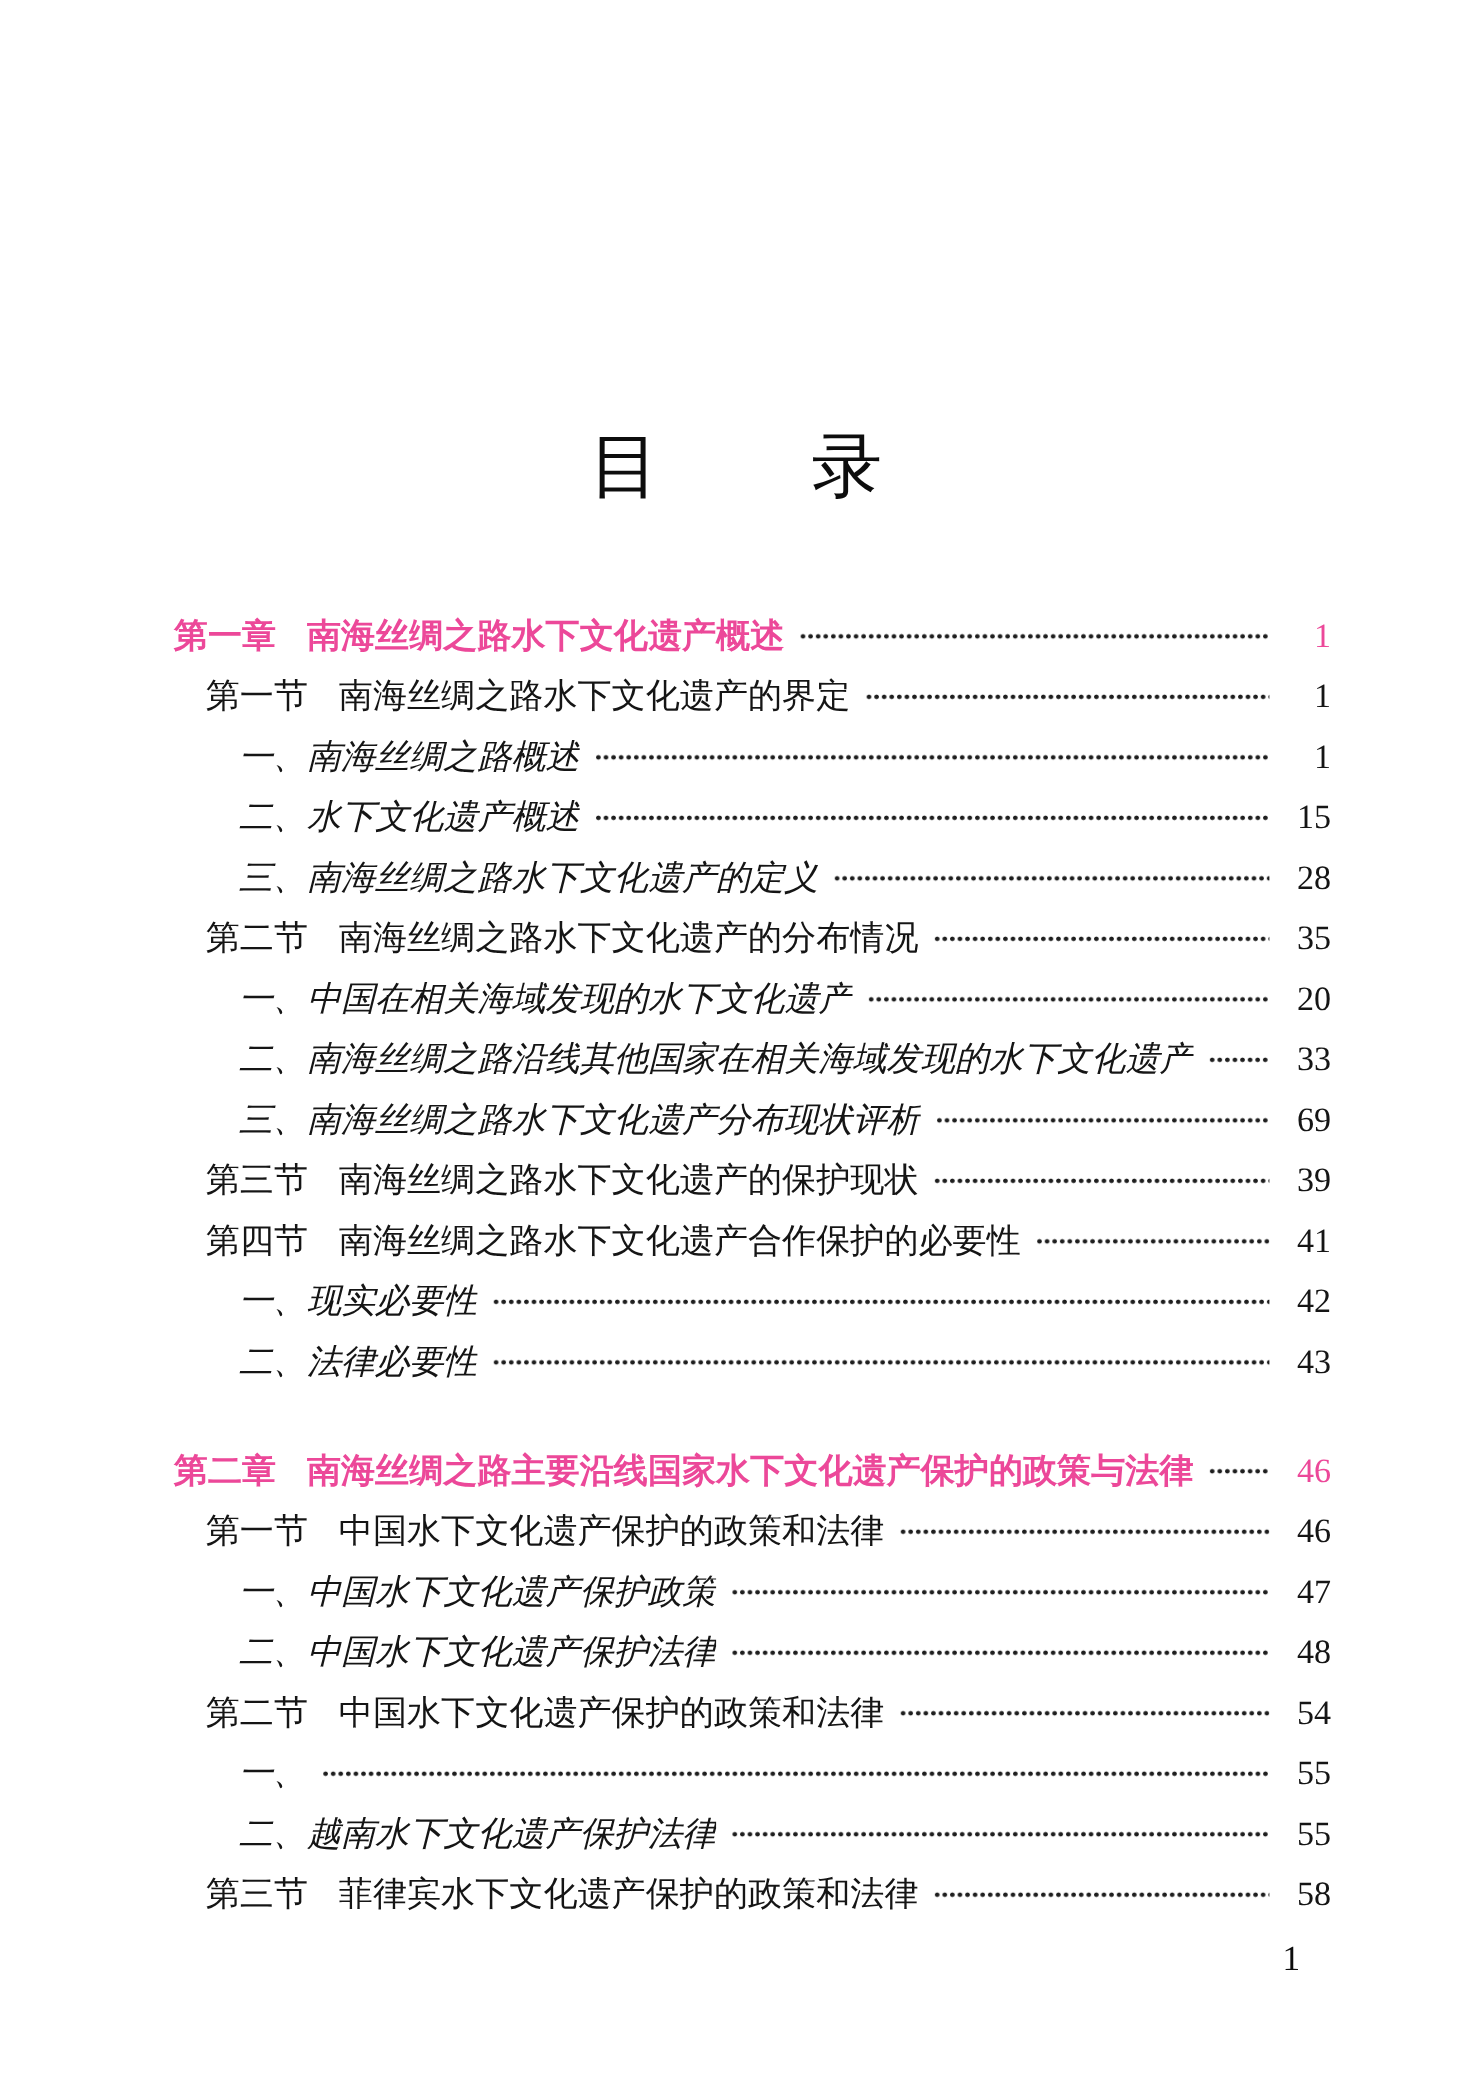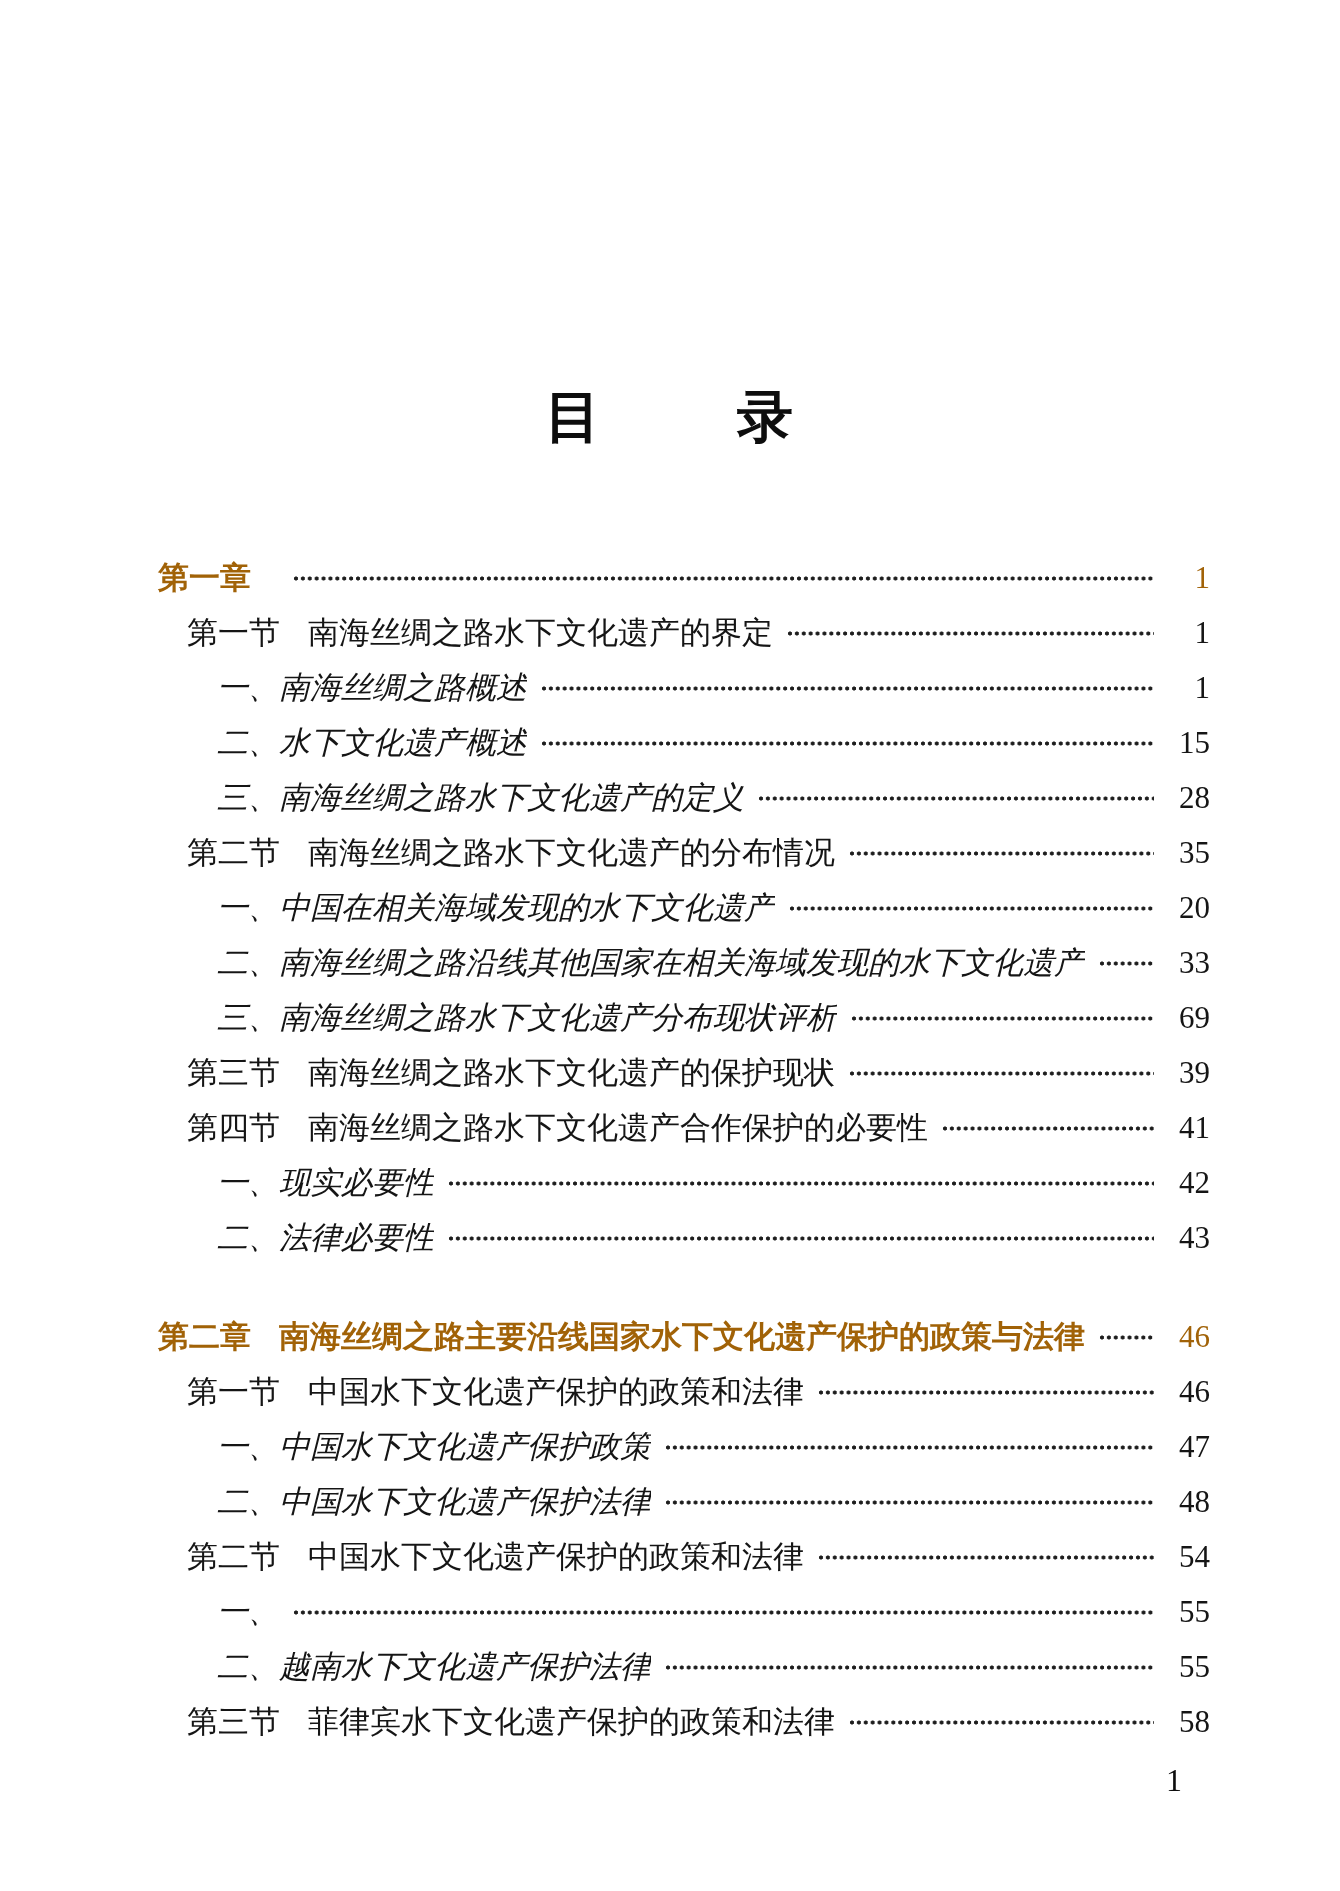--- a/index.html
+++ b/index.html
@@ -17,22 +17,22 @@
     font-family: "Liberation Serif", "DejaVu Serif", serif;
     overflow: hidden;
     box-sizing: border-box;
   }
   .doc-title {
     position: absolute;
     top: 380px;
     left: 0;
     width: 100%;
     text-align: center;
-    font-size: 56px;
-    font-weight: 700;
+    font-size: 64px;
+    font-weight: 400;
     letter-spacing: 2px;
     word-spacing: 118px;
     white-space: pre;
     color: #0d0d0d;
   }
   .toc {
     position: absolute;
     top: 550px;
     left: 158px;
     right: 130px;
@@ -40,21 +40,21 @@
   .row {
     display: flex;
     align-items: center;
     height: 55px;
     font-size: 31px;
     line-height: 55px;
     white-space: nowrap;
   }
   .row.lvl-chapter {
     font-weight: 700;
-    color: #a16207;
+    color: #ec4899;
   }
   .row.lvl-chapter:not(:first-child) {
     margin-top: 44px;
   }
   .row.lvl-section { padding-left: 29px; }
   .row.lvl-item {
     padding-left: 59px;
     font-style: italic; 
   }
   .entry-label { flex: 0 0 auto; }
@@ -93,20 +93,21 @@
 </style>
 </head>
 <body>
 
 <div class="page">
   <div class="doc-title">目 录</div>
 
   <div class="toc" id="toc-list">
       <div class="row lvl-chapter">
     <span class="entry-label">第一章</span>
+    <span class="entry-title">南海丝绸之路水下文化遗产概述</span>
     <span class="leader"></span>
     <span class="entry-page">1</span>
   </div>
       <div class="row lvl-section">
     <span class="entry-label">第一节</span>
     <span class="entry-title">南海丝绸之路水下文化遗产的界定</span>
     <span class="leader"></span>
     <span class="entry-page">1</span>
   </div>
       <div class="row lvl-item">

